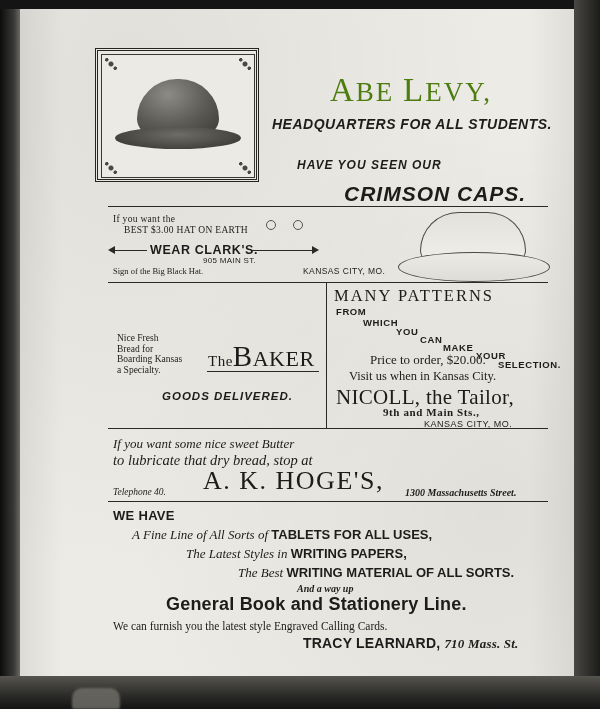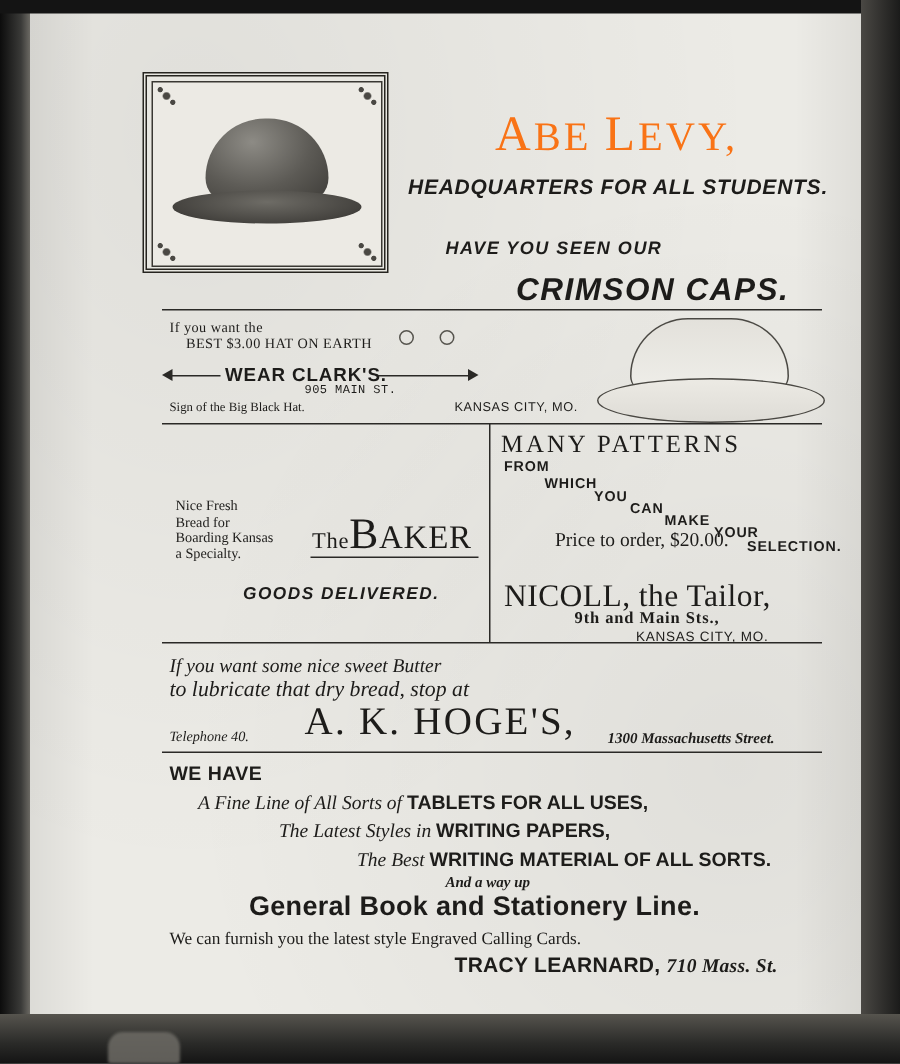--- a/index.html
+++ b/index.html
@@ -142,21 +142,21 @@
       radial-gradient(circle at 80% 80%, #4a4843 0 1.5px, rgba(0,0,0,0) 2px);
   }
 
   .abe-levy {
     position: absolute;
     left: 330px;
     top: 72px;
     font-family: "Liberation Serif", serif;
     font-size: 27px;
     letter-spacing: 2px;
-    color: #f97316;
+    color: #4d7c0f;
   }
   .abe-levy .cap { font-size: 33px; }
   .hq {
     position: absolute;
     left: 272px;
     top: 116px;
     font-family: "Liberation Sans", sans-serif;
     font-style: italic;
     font-weight: bold;
     font-size: 14px;
@@ -232,21 +232,21 @@
     left: 108px;
     width: 0; height: 0;
     border-top: 4px solid transparent;
     border-bottom: 4px solid transparent;
     border-right: 7px solid #2a2926;
   }
   .clark-addr {
     position: absolute;
     left: 203px;
     top: 256px;
-    font-family: Liberation Mono, monospace;
+    font-family: Liberation Sans, sans-serif;
     font-size: 8px;
     letter-spacing: .3px;
   }
   .clark-sign {
     position: absolute;
     left: 113px;
     top: 266px;
     font-family: "Liberation Serif", serif;
     font-size: 8.5px;
   }
@@ -591,20 +591,21 @@
 
     <div class="many-patterns">MANY PATTERNS</div>
     <div class="stair" style="left:336px;top:306px;">FROM</div>
     <div class="stair" style="left:363px;top:317px;">WHICH</div>
     <div class="stair" style="left:396px;top:326px;">YOU</div>
     <div class="stair" style="left:420px;top:334px;">CAN</div>
     <div class="stair" style="left:443px;top:342px;">MAKE</div>
     <div class="stair" style="left:476px;top:350px;">YOUR</div>
     <div class="stair" style="left:498px;top:359px;">SELECTION.</div>
     <div class="price-order">Price to order, $20.00.</div>
+    <div class="visit-us">Visit us when in Kansas City.</div>
     <div class="nicoll">NICOLL, the Tailor,</div>
     <div class="nicoll-addr">9th and Main Sts.,</div>
     <div class="nicoll-city">KANSAS CITY, MO.</div>
 
     <div class="rule" style="left:108px;top:428px;width:440px;"></div>
 
     <div class="hoge-l1">If you want some nice sweet Butter</div>
     <div class="hoge-l2">to lubricate that dry bread, stop at</div>
     <div class="hoge-name">A. K. HOGE'S,</div>
     <div class="hoge-phone">Telephone 40.</div>

